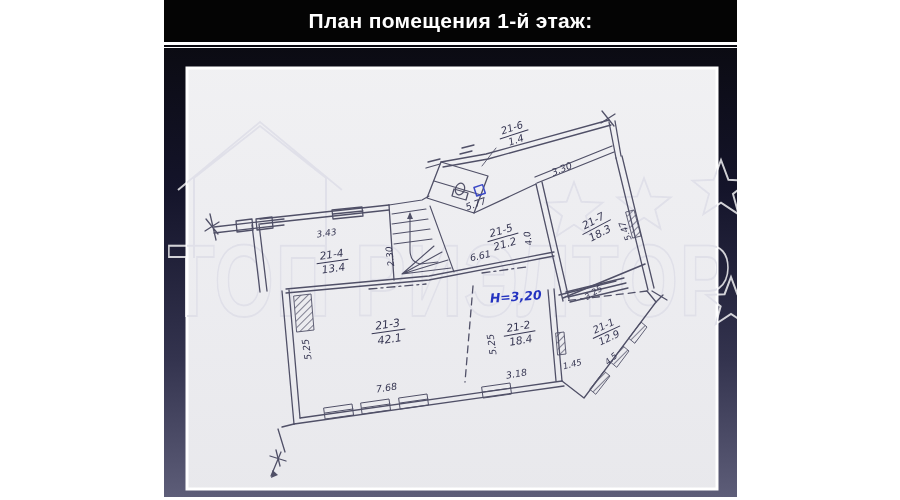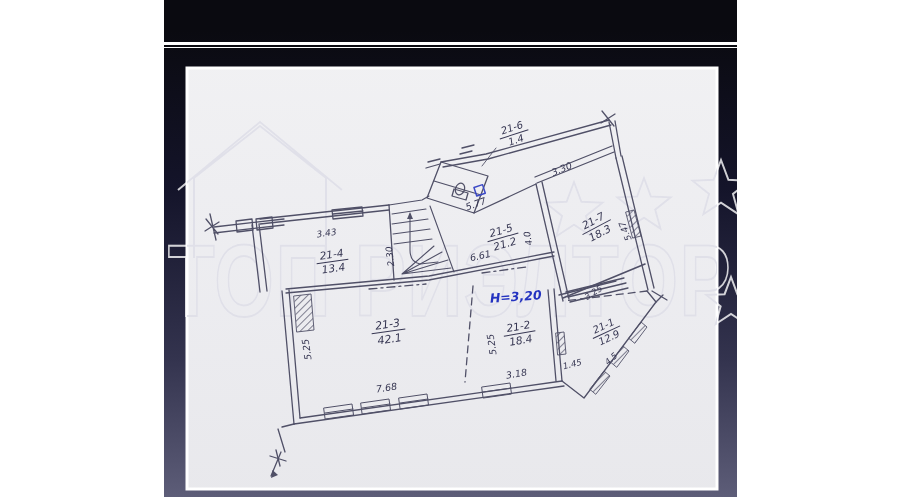--- a/index.html
+++ b/index.html
@@ -24,20 +24,23 @@
     position:absolute;left:0;top:42px;right:0;height:7px;z-index:3;
     background:linear-gradient(180deg,#ffffff 0 3px,#0a0a10 3px 5px,#ffffff 5px 6px,#0a0a10 6px 7px);
   }
   svg.scene{position:absolute;left:0;top:0;z-index:1;}
   .plan-label{font-family:"DejaVu Sans", sans-serif;font-style:italic;fill:#373753;}
 </style>
 </head>
 <body>
 
 <div class="slide">
+  <div class="title-bar">
+    <span class="title">План помещения 1-й этаж:</span>
+  </div>
   <div class="separator"></div>
 
   <svg class="scene" width="573" height="497" viewBox="0 0 573 497">
     <defs>
       <linearGradient id="panelgrad" x1="0" y1="0" x2="0" y2="1">
         <stop offset="0" stop-color="#f8f8fa"></stop>
         <stop offset="0.6" stop-color="#f2f2f5"></stop>
         <stop offset="1" stop-color="#ededf0"></stop>
       </linearGradient>
       <pattern id="hatch" width="5" height="5" patternUnits="userSpaceOnUse" patternTransform="rotate(45)">

